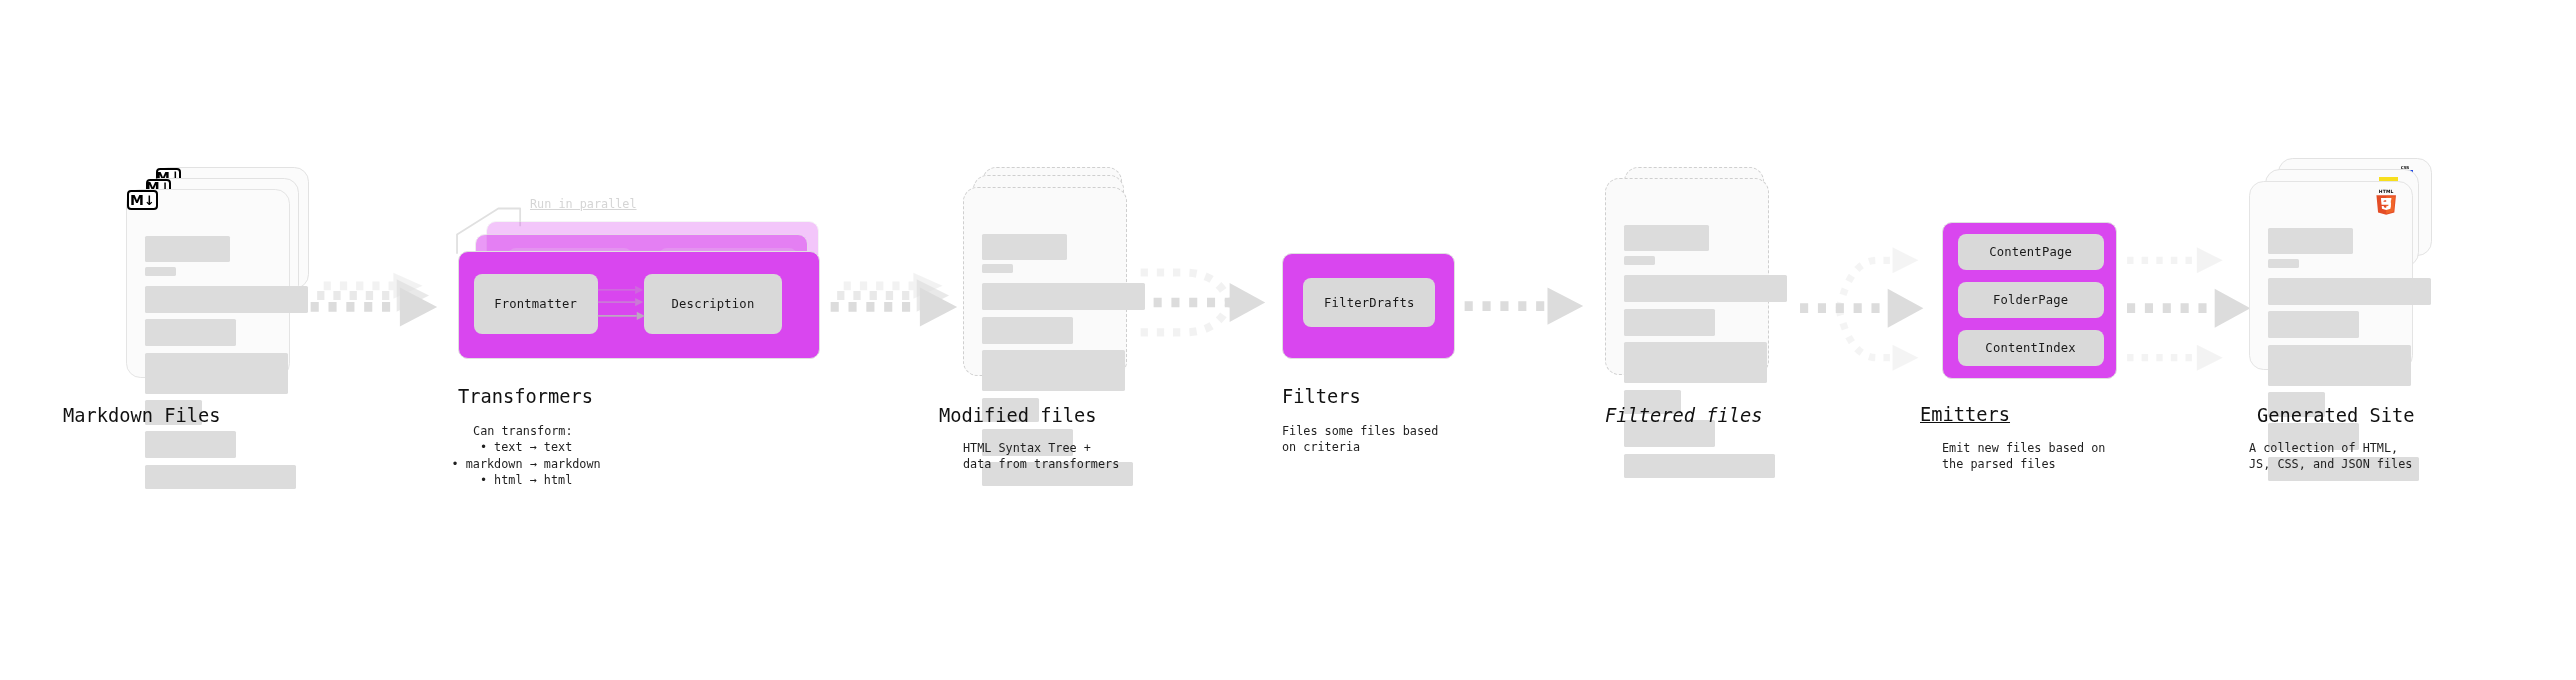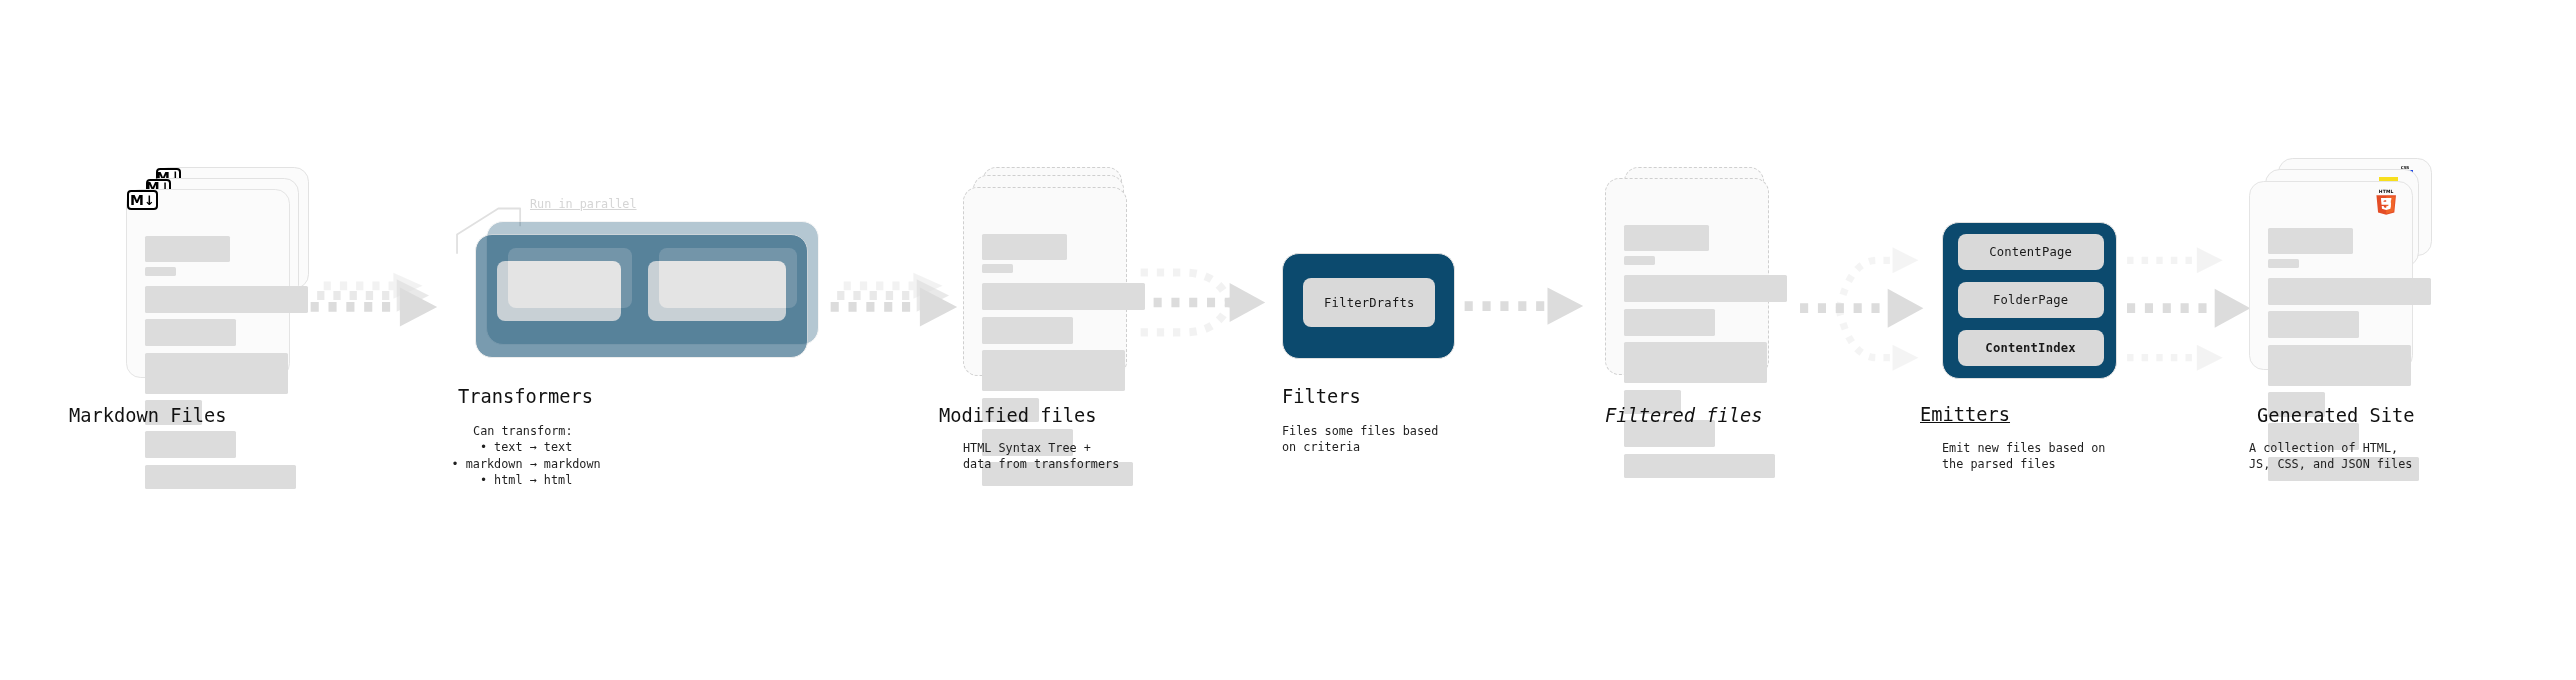--- a/index.html
+++ b/index.html
@@ -90,22 +90,22 @@
     font-size: 4.1px; font-weight: 700; color: #000; line-height: 4.9px;
     text-align: center; letter-spacing: -0.2px;
   }
   .css-badge .bar { height: 3.3px; background: #264de4; }
 
   
   .group-box {
     position: absolute;
     box-sizing: border-box;
     border: 1.6px solid #e0e0e0;
-    border-radius: 17px;
-    background: #0c4a6e;
+    border-radius: 10px;
+    background: #d946ef;
   }
   .chip {
     position: absolute;
     box-sizing: border-box;
     background: #d9d9d9;
     border-radius: 8.1px;
     display: flex;
     align-items: center;
     justify-content: center;
     color: #1a1a1a;
@@ -173,21 +173,21 @@
           <div class="doc-line" style="width: 163px; height: 27px; margin-bottom: 6.5px;"></div>
           <div class="doc-line" style="width: 91px; height: 27px; margin-bottom: 6.5px;"></div>
           <div class="doc-line" style="width: 143px; height: 41px; margin-bottom: 6.5px;"></div>
           <div class="doc-line" style="width: 57px; height: 24.4px; margin-bottom: 6.5px;"></div>
           <div class="doc-line" style="width: 91px; height: 27px; margin-bottom: 6.5px;"></div>
           <div class="doc-line" style="width: 151px; height: 24.4px; margin-bottom: 6.5px;"></div>
         </div>
     </div>
   </div>
 
-  <div class="caption-title" style="left:69px; top:405px;">Markdown Files</div>
+  <div class="caption-title" style="left:63px; top:405px;">Markdown Files</div>
 
   <div class="node" style="left:309px; top:268px; width:142px; height:73px;">
     <svg width="142" height="73" viewBox="0 0 175 90">
       <g opacity="0.35">
         <line x1="18" y1="22" x2="108" y2="22" stroke="#dcdcdc" stroke-width="11" stroke-dasharray="9 11"></line>
         <polygon points="104,6 140,22 104,38" fill="#dcdcdc"></polygon>
       </g>
       <g opacity="0.6">
         <line x1="10" y1="34" x2="112" y2="34" stroke="#dcdcdc" stroke-width="11" stroke-dasharray="9 11"></line>
         <polygon points="108,14 148,34 108,54" fill="#dcdcdc"></polygon>
@@ -209,20 +209,45 @@
   <div class="group-box" style="left:486px; top:221px; width:333px; height:124px; opacity:0.30;">
     <div class="chip" style="left:21px; top:26px; width:124px; height:60px;"></div>
     <div class="chip" style="left:172px; top:26px; width:138px; height:60px;"></div>
   </div>
 
   <div class="group-box" style="left:475px; top:234px; width:333px; height:124px; opacity:0.55;">
     <div class="chip" style="left:21px; top:26px; width:124px; height:60px;"></div>
     <div class="chip" style="left:172px; top:26px; width:138px; height:60px;"></div>
   </div>
 
+  <div class="group-box" style="left:458px; top:251px; width:362px; height:108px;">
+    <div class="chip" style="left:14.6px; top:22px; width:124px; height:60px;">
+      <span>Frontmatter</span>
+    </div>
+    <div class="chip" style="left:185px; top:22px; width:138px; height:60px;">
+      <span>Description</span>
+    </div>
+
+    <div class="node" style="left:137px; top:32.5px; width:53px; height:39px;">
+      <svg width="53" height="39" viewBox="0 0 65 48">
+        <g opacity="0.30">
+          <line x1="2" y1="6" x2="48" y2="6" stroke="#b9b9b9" stroke-width="2.2"></line>
+          <polygon points="48,1 58,6 48,11" fill="#b9b9b9"></polygon>
+        </g>
+        <g opacity="0.45">
+          <line x1="2" y1="21" x2="48" y2="21" stroke="#b9b9b9" stroke-width="2.2"></line>
+          <polygon points="48,16 58,21 48,26" fill="#b9b9b9"></polygon>
+        </g>
+        <g opacity="0.85">
+          <line x1="2" y1="38" x2="50" y2="38" stroke="#b9b9b9" stroke-width="2.2"></line>
+          <polygon points="50,33 60,38 50,43" fill="#b9b9b9"></polygon>
+        </g>
+      </svg>
+    </div>
+  </div>
 
   <div class="caption-title" style="left:458px; top:386px;">Transformers</div>
   <div class="caption-sub" style="left:445px; top:423px;text-align:center;">
     <div class="li">Can transform:</div>
     <div class="li" style="padding-left:6.5px;">• text → text</div>
     <div class="li" style="padding-left:6.5px;">• markdown → markdown</div>
     <div class="li" style="padding-left:6.5px;">• html → html</div>
   </div>
 
   <div class="node" style="left:829px; top:268px; width:142px; height:73px;">
@@ -334,21 +359,21 @@
     </svg>
   </div>
 
   <div class="group-box" style="left:1942px; top:222px; width:175px; height:157px;">
     <div class="chip" style="left:14.6px; top:11.4px; width:146px; height:36px;">
       <span>ContentPage</span>
     </div>
     <div class="chip" style="left:14.6px; top:59px; width:146px; height:36px;">
       <span>FolderPage</span>
     </div>
-    <div class="chip" style="left:14.6px; top:107px; width:146px; height:36px;font-weight:bold;">
+    <div class="chip" style="left:14.6px; top:107px; width:146px; height:36px;">
       <span>ContentIndex</span>
     </div>
   </div>
 
   <div class="caption-title" style="left:1920px; top:404px;text-decoration:underline;">Emitters</div>
   <div class="caption-sub" style="left:1942px; top:440px;">
     <div class="li">Emit new files based on</div>
     <div class="li">the parsed files</div>
   </div>
 

